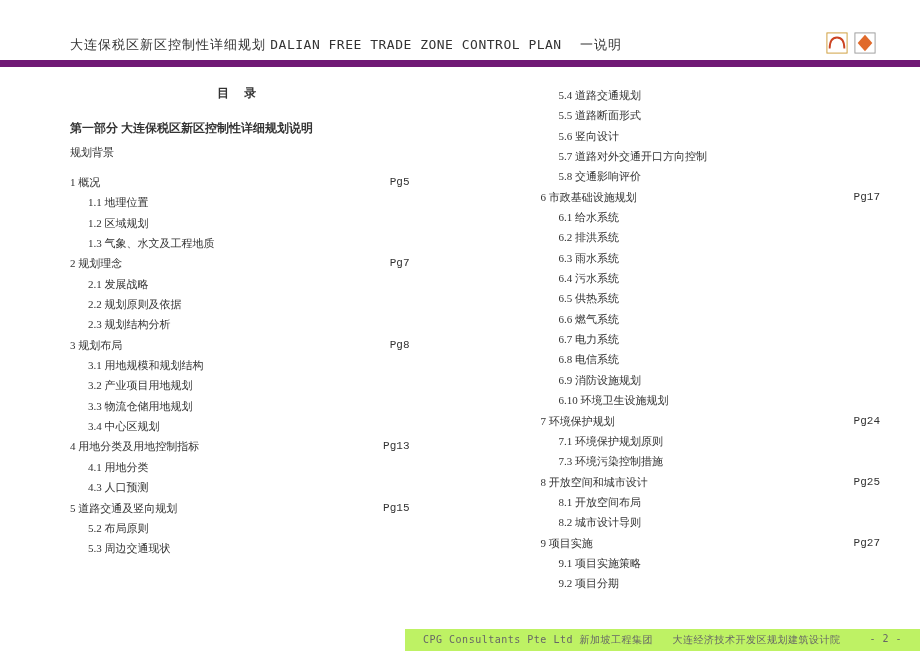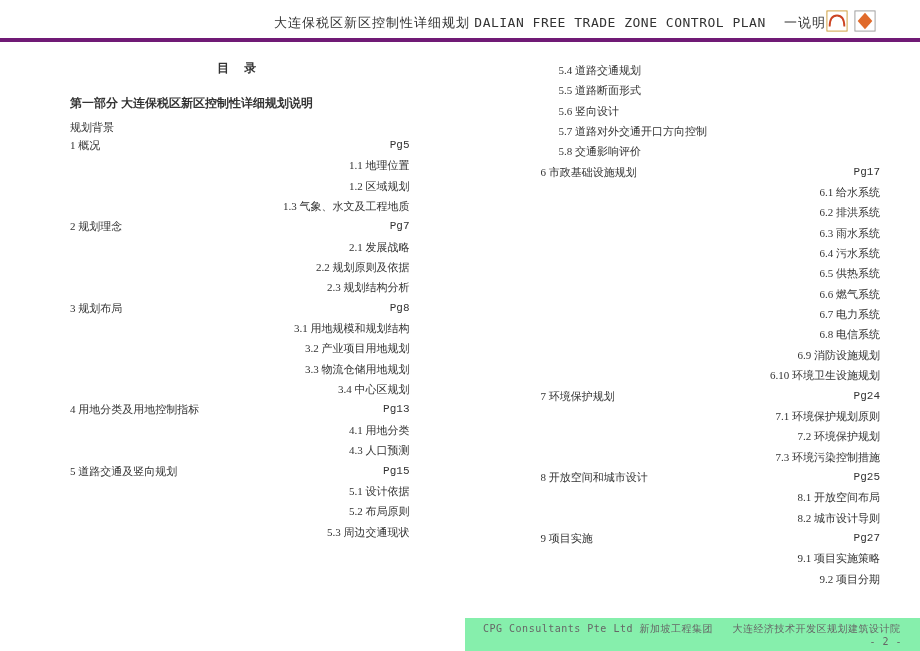--- a/index.html
+++ b/index.html
@@ -6,24 +6,24 @@
   body {
     font-family: "SimSun", "宋体", serif;
     font-size: 11px;
     color: #333;
     background: #fff;
     width: 920px;
     height: 651px;
     position: relative;
   }
   .header {
-    padding: 10px 40px 6px 70px;
-    border-bottom: 4px solid #701a75;
+    padding: 32px 40px 6px 70px;
+    border-bottom: 7px solid #701a75;
     display: flex;
-    justify-content: flex-end;
+    justify-content: space-between;
     align-items: flex-end;
   }
   .header-title {
     font-size: 13px;
     letter-spacing: 1px;
   }
   .header-title .en { font-family: monospace; letter-spacing: 0.5px; }
   .header-title .tag { margin-left: 14px; }
   .logos { display:flex; gap:6px; padding-right:4px;}
   .logo {
@@ -53,34 +53,34 @@
     margin-bottom: 8px;
   }
   .line {
     display: flex;
     justify-content: space-between;
     line-height: 1.85;
     white-space: nowrap;
   }
   .line .label { }
   .line .page { font-family: Liberation Mono, monospace; }
-  .sub { padding-left: 18px; justify-content: flex-end; }
+  .sub { padding-left: 18px; }
   .sub2 { padding-left: 18px; text-align: center; }
-  .bg { font-size: 11px; margin-bottom:0;}
+  .bg { font-size: 11px; margin-bottom:12px;}
   .footer {
     position: absolute;
     right: 0;
     bottom: 0;
-    background: #86efac;
+    background: #bef264;
     color: #666;
     font-size: 10px;
     padding: 4px 18px;
     font-family: monospace, "SimSun";
     letter-spacing: 0.5px;
-    width: 455px;
+    width: 515px;
     text-align: left;
   }
   .footer .pg { float:right; }
 </style>
 </head>
 <body>
 
 <div class="header">
   <div class="header-title">
     <span>大连保税区新区控制性详细规划</span>
@@ -159,23 +159,20 @@
       <span class="label">4.1 用地分类</span>
     </div>
         <div class="line sub">
       <span class="label">4.3 人口预测</span>
     </div>
         <div class="line">
     <span class="label">5 道路交通及竖向规划</span>
     <span class="page">Pg15</span>
   </div>
         <div class="line sub">
-      <span class="label">5.1 设计依据</span>
-    </div>
-        <div class="line sub">
       <span class="label">5.2 布局原则</span>
     </div>
         <div class="line sub">
       <span class="label">5.3 周边交通现状</span>
     </div>
       </div>
   </div>
   <div class="col col-right">
     <div id="right-pre">
         <div class="line sub2">
@@ -228,23 +225,20 @@
     </div>
         <div class="line sub">
       <span class="label">6.10 环境卫生设施规划</span>
     </div>
         <div class="line">
     <span class="label">7 环境保护规划</span>
     <span class="page">Pg24</span>
   </div>
         <div class="line sub">
       <span class="label">7.1 环境保护规划原则</span>
-    </div>
-        <div class="line sub">
-      <span class="label">7.2 环境保护规划</span>
     </div>
         <div class="line sub">
       <span class="label">7.3 环境污染控制措施</span>
     </div>
         <div class="line">
     <span class="label">8 开放空间和城市设计</span>
     <span class="page">Pg25</span>
   </div>
         <div class="line sub">
       <span class="label">8.1 开放空间布局</span>

